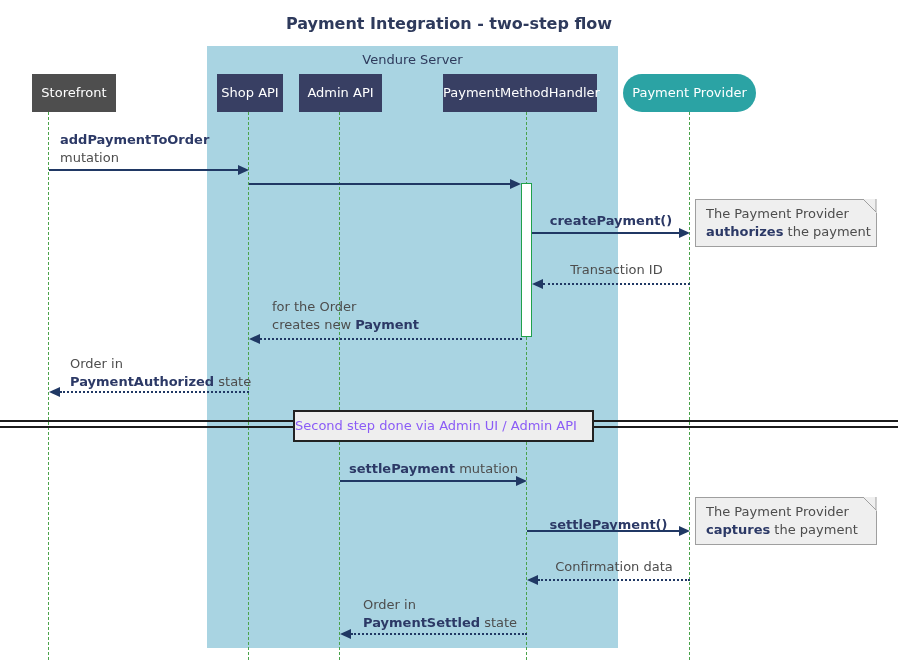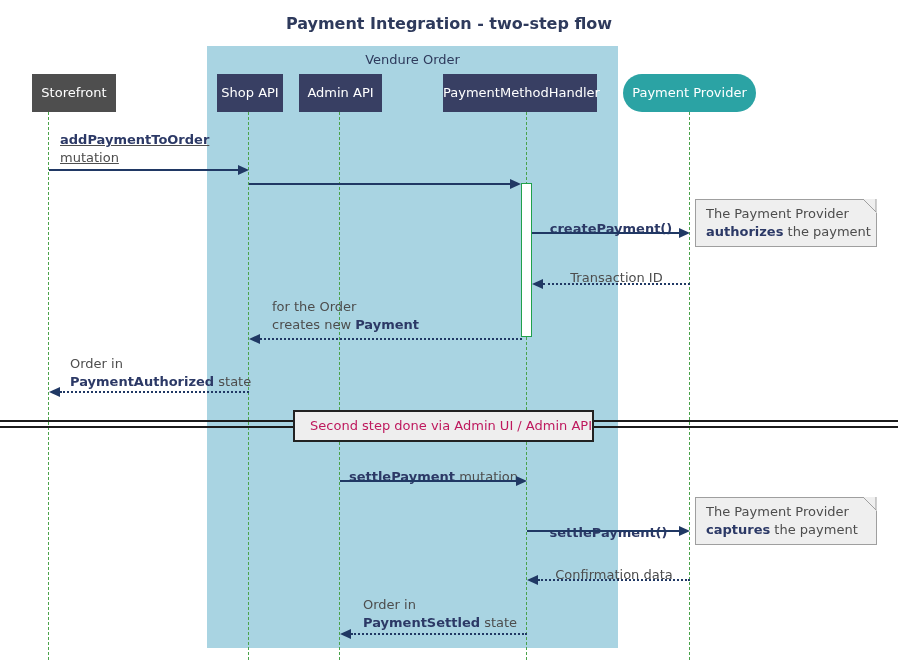--- a/index.html
+++ b/index.html
@@ -39,59 +39,59 @@
 
   .line-solid{position:absolute;height:0;border-top:2px solid var(--arrow);}
   .line-dotted{position:absolute;height:0;border-top:2px dotted var(--arrow);}
   .head-right{position:absolute;width:0;height:0;border-top:5px solid transparent;
               border-bottom:5px solid transparent;border-left:11px solid var(--arrow);}
   .head-left{position:absolute;width:0;height:0;border-top:5px solid transparent;
              border-bottom:5px solid transparent;border-right:11px solid var(--arrow);}
 
   .msg-label{position:absolute;font-size:13px;line-height:18px;color:var(--txt);}
   .msg-label b{color:var(--txt-bold);}
-  .center{text-align:center;margin-top:8px;}
+  .center{text-align:center;}
 
   .note{position:absolute;width:182px;height:48px;background:var(--note-bg);
         border:1px solid var(--note-border);padding:5px 0 5px 10px;
         font-size:13px;line-height:18px;color:var(--txt);}
   .note b{color:var(--txt-bold);}
   .fold{position:absolute;top:-1px;right:-1px;}
 
   .divider-lines{position:absolute;left:0;top:420px;width:898px;height:8px;
                  border-top:2px solid #1c1c1c;border-bottom:2px solid #1c1c1c;}
   .divider-box{position:absolute;left:293px;top:410px;width:301px;height:32px;
-               background:#eeeeee;border:2px solid #222222;text-align:right;
-               line-height:27px;font-size:13px;color:#be185d;}
+               background:#eeeeee;border:2px solid #222222;text-align:left;
+               line-height:27px;font-size:13px;color:#8b5cf6;}
 </style>
 </head>
 <body>
 
 <div class="canvas">
 
   <div class="title">Payment Integration - two-step flow</div>
 
   <div class="frame"></div>
-  <div class="frame-label">Vendure Order</div>
+  <div class="frame-label">Vendure Server</div>
 
   <div class="lifeline" style="left:48px;"></div>
   <div class="lifeline" style="left:248px;"></div>
   <div class="lifeline" style="left:339px;"></div>
   <div class="lifeline" style="left:526px;"></div>
   <div class="lifeline" style="left:689px;"></div>
 
   <div class="activation"></div>
 
   <div class="participant p-external" style="left:8px;width:84px;">Storefront</div>
   <div class="participant p-server" style="left:217px;width:66px;">Shop API</div>
   <div class="participant p-server" style="left:299px;width:83px;">Admin API</div>
   <div class="participant p-server" style="left:443px;width:154px;">PaymentMethodHandler</div>
   <div class="participant p-provider" style="left:623px;width:133px;border-radius:19px;">Payment Provider</div>
 
-  <div class="msg-label" style="left:60px;top:131px;text-decoration:underline;">
+  <div class="msg-label" style="left:60px;top:131px;">
     <div><b>addPaymentToOrder</b></div>
     <div><span>mutation</span></div>
   </div>
   <div class="line-solid" style="left:49px;top:169px;width:189px;"></div>
   <div class="head-right" style="left:238px;top:165px;"></div>
 
   <div class="line-solid" style="left:249px;top:183px;width:261px;"></div>
   <div class="head-right" style="left:510px;top:179px;"></div>
 
   <div class="msg-label center" style="left:532px;top:212px;width:158px;">

